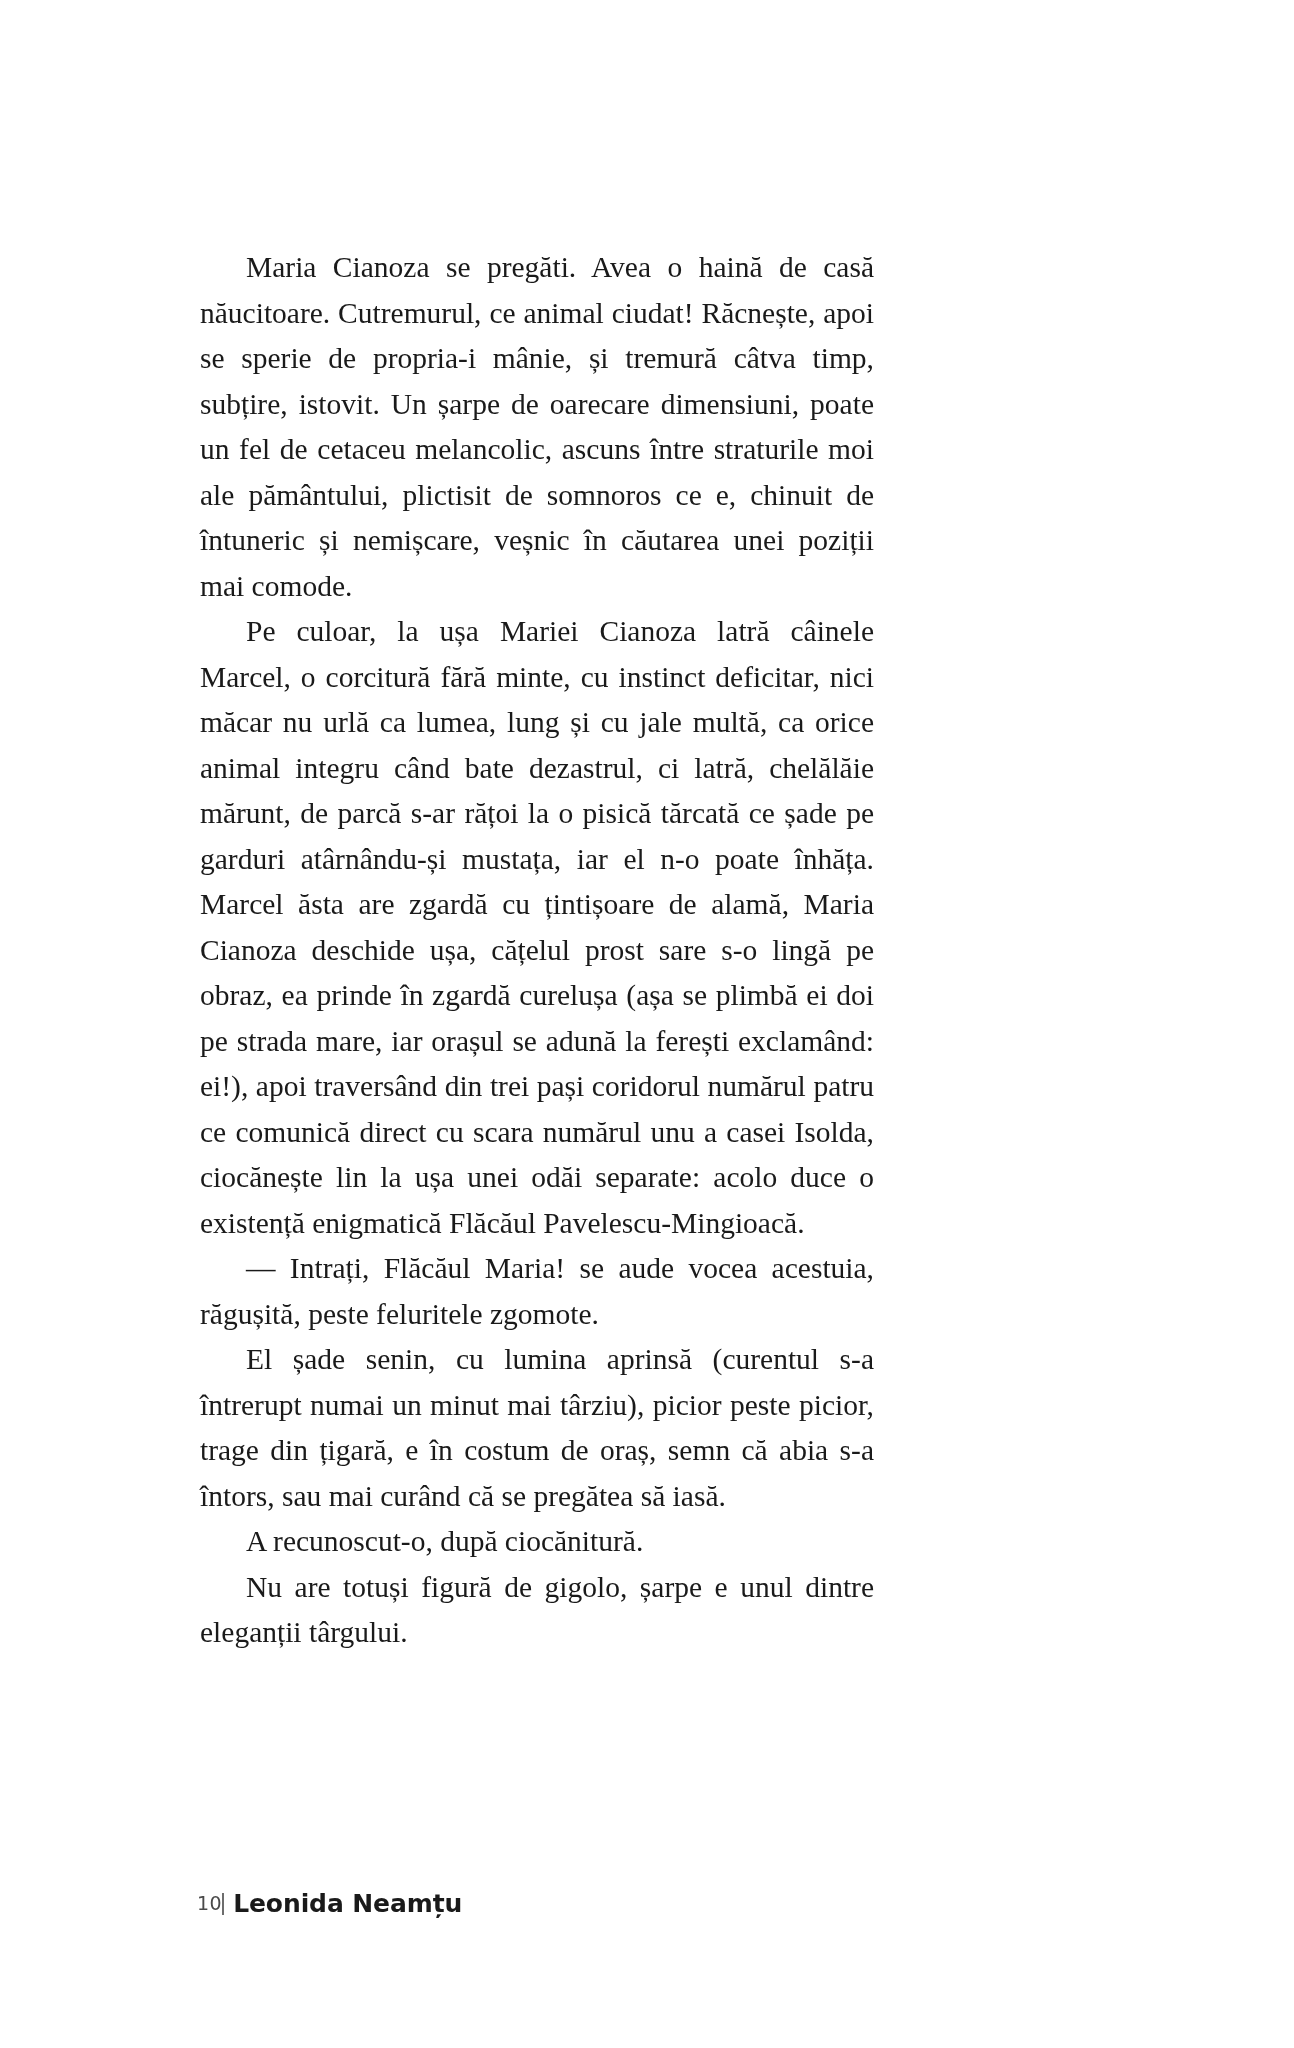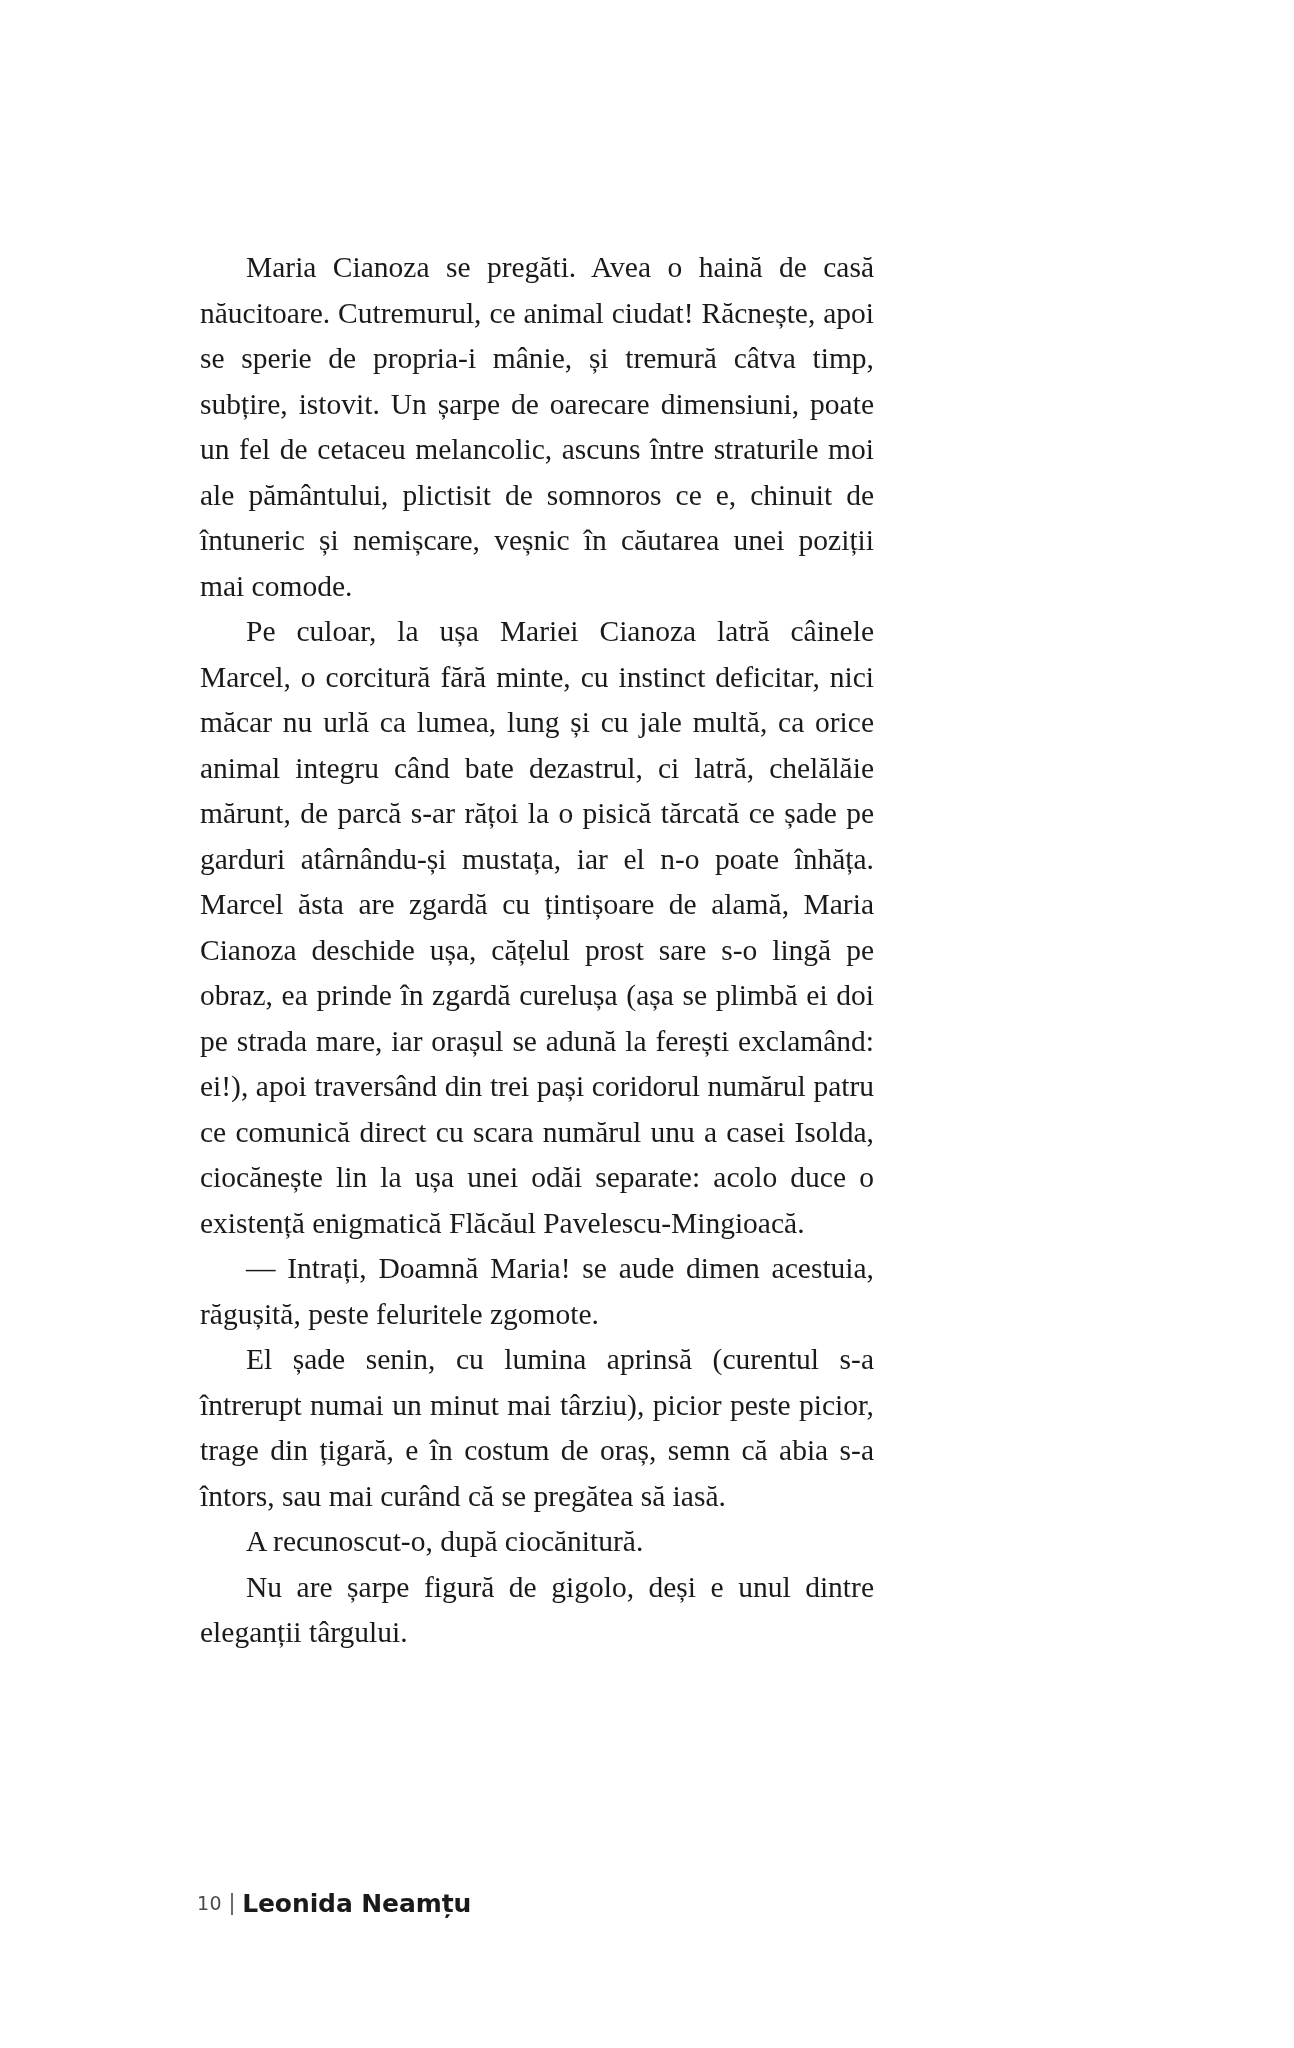--- a/index.html
+++ b/index.html
@@ -46,21 +46,20 @@
     align-items: center;
     gap: 0px;
     white-space: nowrap;
   }
   .footer-pageno {
     font-family: "DejaVu Sans", "Liberation Sans", sans-serif;
     font-size: 19px;
     color: #4a4a4a;
     letter-spacing: 0.5px;
     line-height: 1;
-    padding-right: 9px;
   }
   .footer-sep {
     display: inline-block;
     width: 2px;
     height: 22px;
     background: #6d6d6d;
     margin-right: 9px;
   }
   .footer-author {
     font-family: "DejaVu Sans", "Liberation Sans", sans-serif;
@@ -72,24 +71,24 @@
   }
 </style>
 </head>
 <body>
 
 <div class="page">
 
   <div class="text-column">
     <p class="para">Maria Cianoza se pregăti. Avea o haină de casă năucitoare. Cutremurul, ce animal ciudat! Răcnește, apoi se sperie de propria-i mânie, și tremură câtva timp, subțire, istovit. Un șarpe de oarecare dimen­siuni, poate un fel de cetaceu melancolic, ascuns între straturile moi ale pământului, plictisit de somnoros ce e, chinuit de întuneric și nemișcare, veșnic în căutarea unei poziții mai comode.</p>
     <p class="para">Pe culoar, la ușa Mariei Cianoza latră câinele Marcel, o corcitură fără minte, cu instinct deficitar, nici măcar nu urlă ca lumea, lung și cu jale multă, ca orice animal integru când bate dezastrul, ci latră, chelălăie mărunt, de parcă s-ar rățoi la o pisică tărcată ce șade pe garduri atârnându-și mustața, iar el n-o poate înhăța. Marcel ăsta are zgardă cu ținti­șoare de alamă, Maria Cianoza deschide ușa, cățelul prost sare s-o lingă pe obraz, ea prinde în zgardă cure­lușa (așa se plimbă ei doi pe strada mare, iar orașul se adună la ferești exclamând: ei!), apoi traversând din trei pași coridorul numărul patru ce comunică direct cu scara numărul unu a casei Isolda, ciocănește lin la ușa unei odăi separate: acolo duce o existență enig­matică Flăcăul Pavelescu-Mingioacă.</p>
-    <p class="para">— Intrați, Doamnă Maria! se aude dimen acestuia, răgușită, peste feluritele zgomote.</p>
+    <p class="para">— Intrați, Flăcăul Maria! se aude vocea acestuia, răgușită, peste feluritele zgomote.</p>
     <p class="para">El șade senin, cu lumina aprinsă (curentul s-a întrerupt numai un minut mai târziu), picior peste picior, trage din țigară, e în costum de oraș, semn că abia s-a întors, sau mai curând că se pregătea să iasă.</p>
     <p class="para">A recunoscut-o, după ciocănitură.</p>
-    <p class="para">Nu are șarpe figură de gigolo, deși e unul dintre eleganții târgului.</p>
+    <p class="para">Nu are totuși figură de gigolo, șarpe e unul dintre eleganții târgului.</p>
   </div>
 
   <div class="footer">
     <span class="footer-pageno">10</span>
     <span class="footer-sep"></span>
     <span class="footer-author">Leonida Neamțu</span>
   </div>
 
 </div>
 

